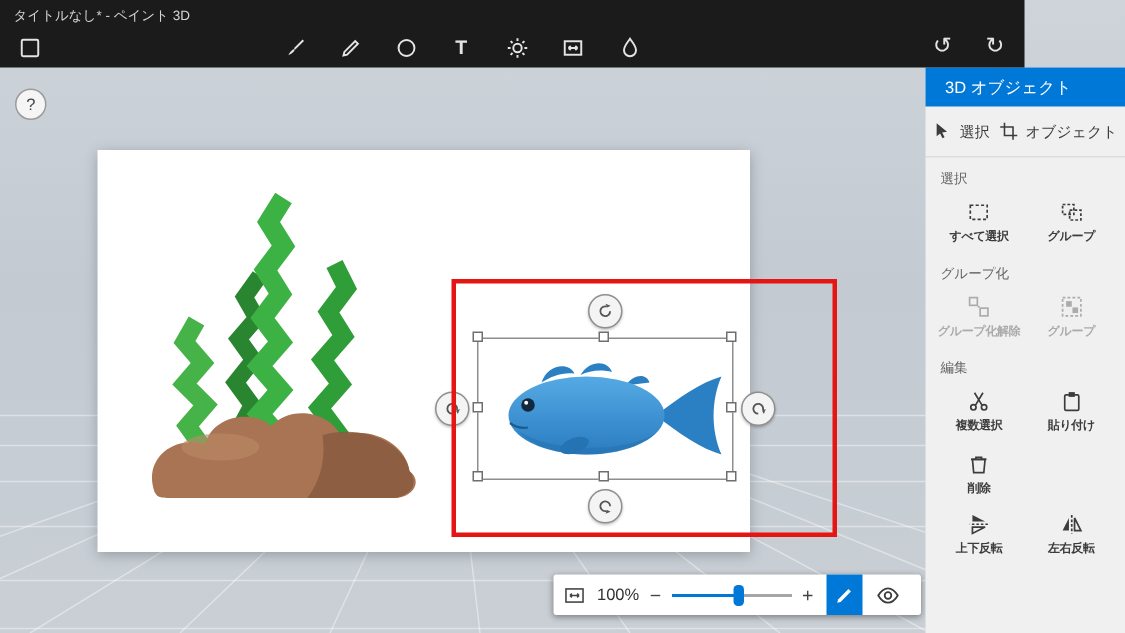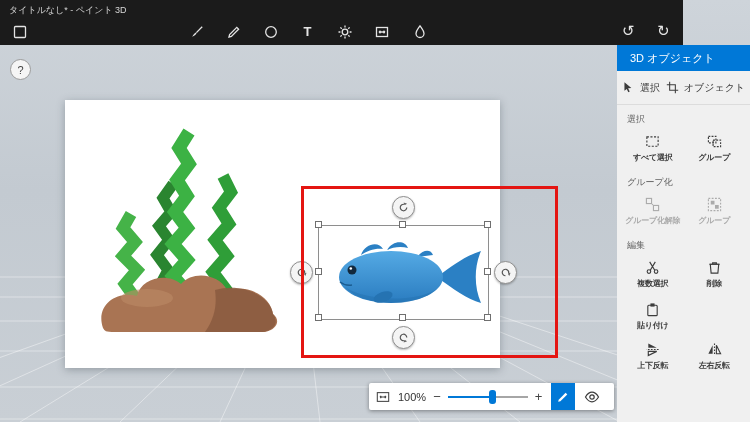--- a/index.html
+++ b/index.html
@@ -297,31 +297,31 @@
       <div class="pbtn">
         <svg viewBox="0 0 16 16">
             <circle cx="4.2" cy="12.3" r="1.9"></circle>
             <circle cx="11.8" cy="12.3" r="1.9"></circle>
             <path d="M5.6,10.9 L11,2 M10.4,10.9 L5,2"></path>
           </svg>
         <span class="pbtn-label">複数選択</span>
       </div>
       <div class="pbtn">
         <svg viewBox="0 0 16 16">
+            <rect x="3" y="3.5" width="10" height="11" rx="1"></rect>
+            <rect x="5.8" y="1.5" width="4.4" height="3.4" fill="currentColor" stroke="none"></rect>
+          </svg>
+        <span class="pbtn-label">貼り付け</span>
+      </div>
+      <div class="pbtn">
+        <svg viewBox="0 0 16 16">
             <path d="M3.5,4.5 H12.5 L11.6,14 H4.4 Z"></path>
             <path d="M2.5,4.5 H13.5 M6,4.5 V3 H10 V4.5"></path>
           </svg>
         <span class="pbtn-label">削除</span>
-      </div>
-      <div class="pbtn">
-        <svg viewBox="0 0 16 16">
-            <rect x="3" y="3.5" width="10" height="11" rx="1"></rect>
-            <rect x="5.8" y="1.5" width="4.4" height="3.4" fill="currentColor" stroke="none"></rect>
-          </svg>
-        <span class="pbtn-label">貼り付け</span>
       </div>
     </div>
 
     <div class="btn-grid">
       <div class="pbtn">
         <svg viewBox="0 0 16 16">
             <g transform="rotate(90 8 8)">
               <path d="M6,3.5 L6,12.5 L1.5,12.5 Z" fill="currentColor" stroke="none"></path>
               <path d="M10,3.5 L10,12.5 L14.5,12.5 Z"></path>
               <path d="M8,1.5 V14.5" stroke-dasharray="1.8 1.4"></path>

